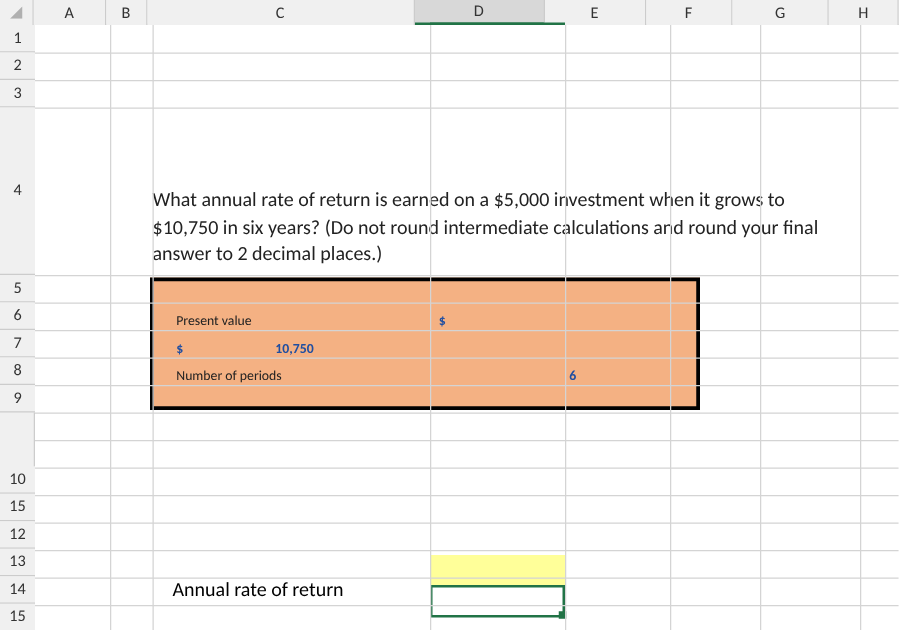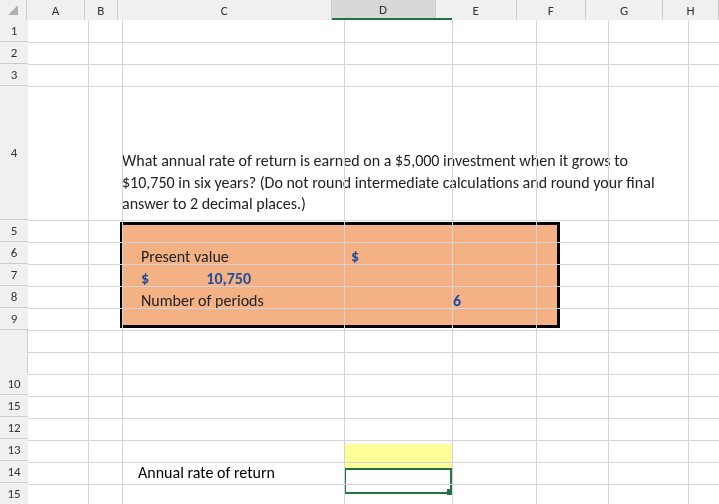--- a/index.html
+++ b/index.html
@@ -108,21 +108,21 @@
     height: 106px;
     background: #f4b183;
     border: 3px solid #000;
   }
   .datarow {
     position: absolute;
     left: 18px;
     height: 22px;
     display: flex;
     align-items: center;
-    font-size: 16px;
+    font-size: 11px;
   }
   .datarow .lbl { width: 210px; color: #222; }
   .datarow .cur { width: 30px; color: #1f4ea1; font-weight: bold; text-align: left; }
   .datarow .num { width: 80px; color: #1f4ea1; font-weight: bold; text-align: right; }
   .instruction {
     position: absolute;
     left: 92px;
     top: 326px;
     width: 570px;
     height: 48px;

